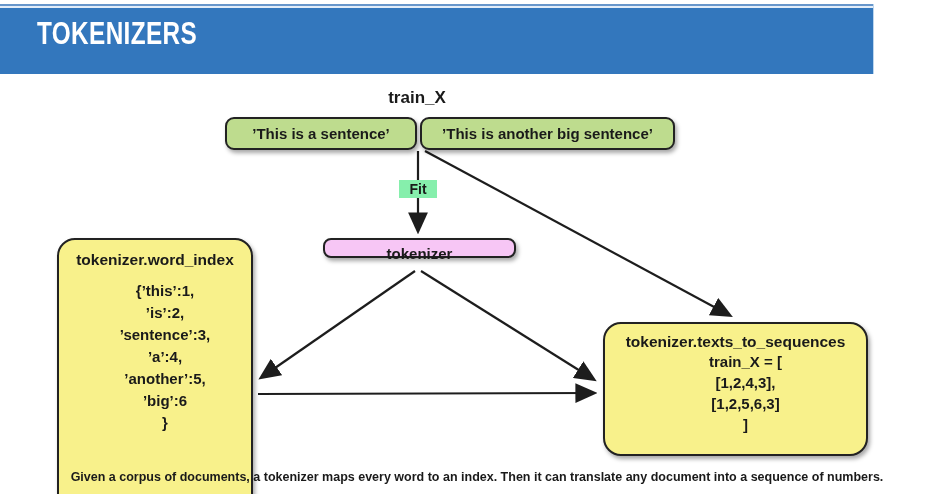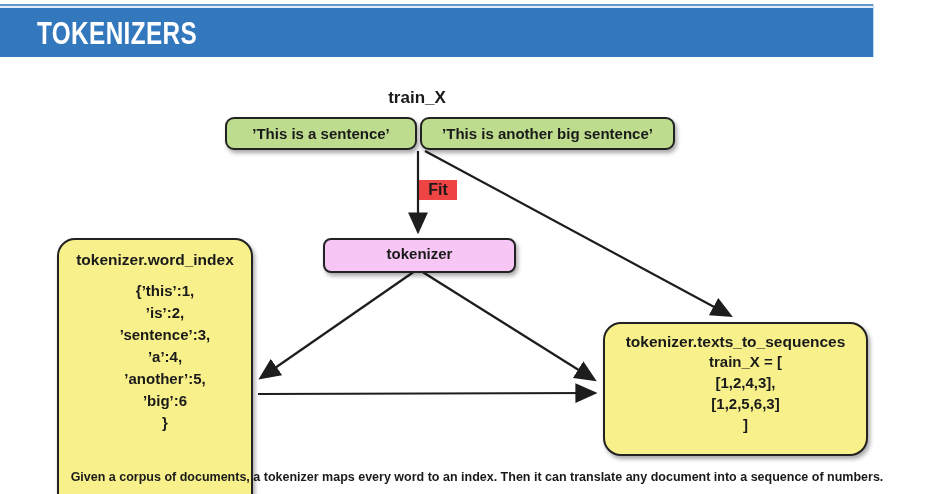--- a/index.html
+++ b/index.html
@@ -10,21 +10,21 @@
     background: #ffffff;
     overflow: hidden;
     font-family: "Liberation Sans", "DejaVu Sans", sans-serif;
     color: #1a1a1a;
   }
 
   
   .topbar {
     position: absolute;
     top: 4px; left: 0;
-    width: 873px; height: 53px;
+    width: 873px; height: 70px;
     background: linear-gradient(180deg,
       #6796cb 0px, #6796cb 2px,
       #e2edf9 2px, #e2edf9 4px,
       #3377bd 4px);
     box-shadow: 1px 0 0 #bcd6ee;
   }
   .topbar .title {
     position: absolute;
     left: 37px; top: 11px;
     font-size: 32px;
@@ -41,22 +41,22 @@
   svg.arrows { position: absolute; inset: 0; pointer-events: none; }
 
   .floating-label {
     position: absolute;
     font-weight: bold;
     text-align: center;
     white-space: nowrap;
   }
   .train-x { left: 350px; top: 88px; width: 134px; font-size: 17px; }
   .fit {
-    left: 419px; top: 180px; width: 38px; font-size: 16px;
-    background: #ef4444; padding: 1px 0;
+    left: 399px; top: 180px; width: 38px; font-size: 14px;
+    background: #86efac; padding: 1px 0;
   }
 
   .box {
     position: absolute;
     box-sizing: border-box;
     border: 2px solid #222222;
     font-weight: bold;
     text-align: center;
     box-shadow: 2px 3px 4px rgba(0,0,0,0.35);
   }
@@ -64,21 +64,21 @@
     background: #bedc8e;
     border-radius: 9px;
     height: 33px;
     line-height: 29px;
     font-size: 15px;
   }
   .green.box1 { left: 225px; top: 117px; width: 192px; }
   .green.box2 { left: 420px; top: 117px; width: 255px; }
 
   .pink {
-    left: 323px; top: 238px; width: 193px; height: 35px;
+    left: 323px; top: 238px; width: 193px; height: 20px;
     background: #f7c6f5;
     border-radius: 8px;
     line-height: 27px;
     font-size: 15px;
   }
 
   .yellow {
     background: #f8f18b;
     border-radius: 18px;
     font-size: 15px;

